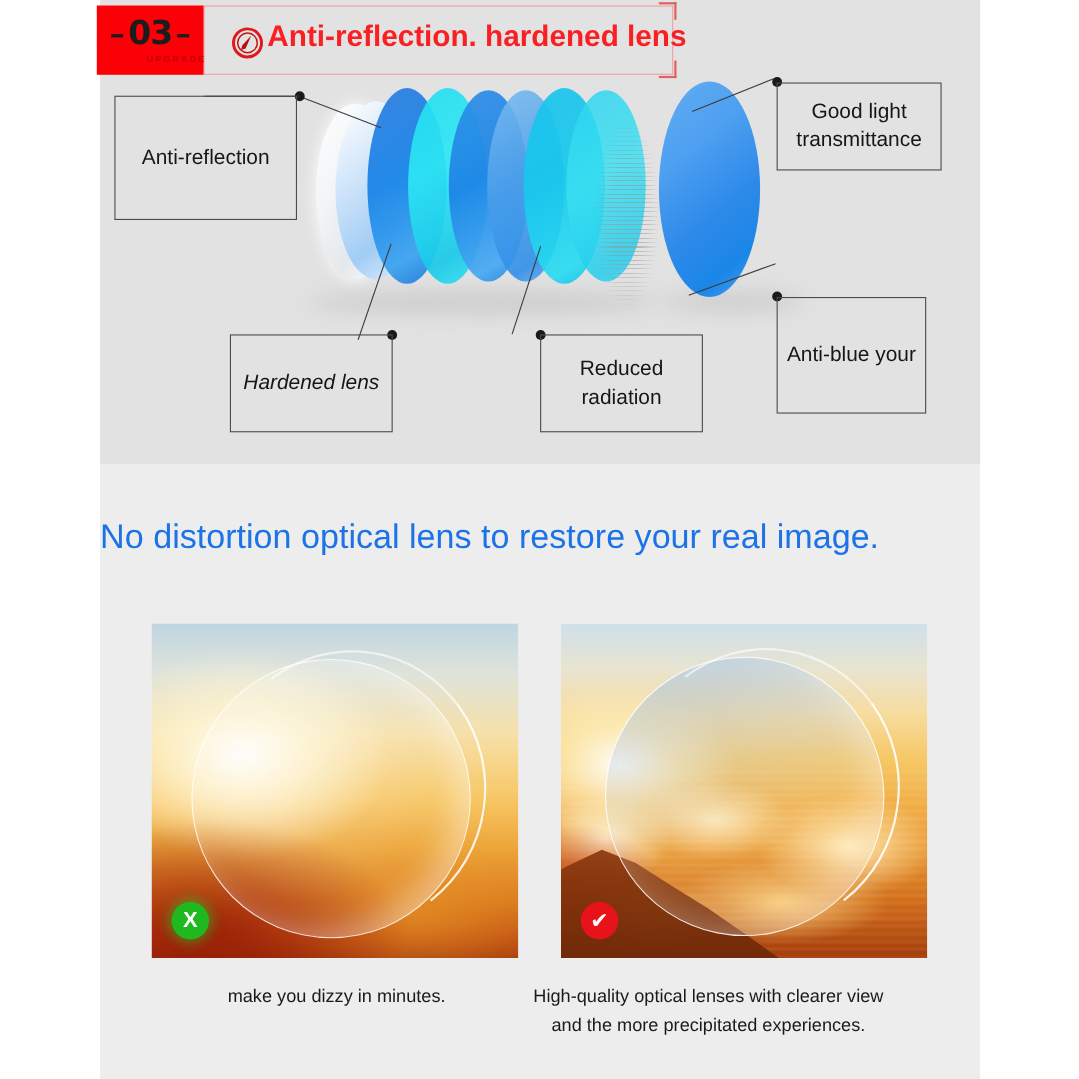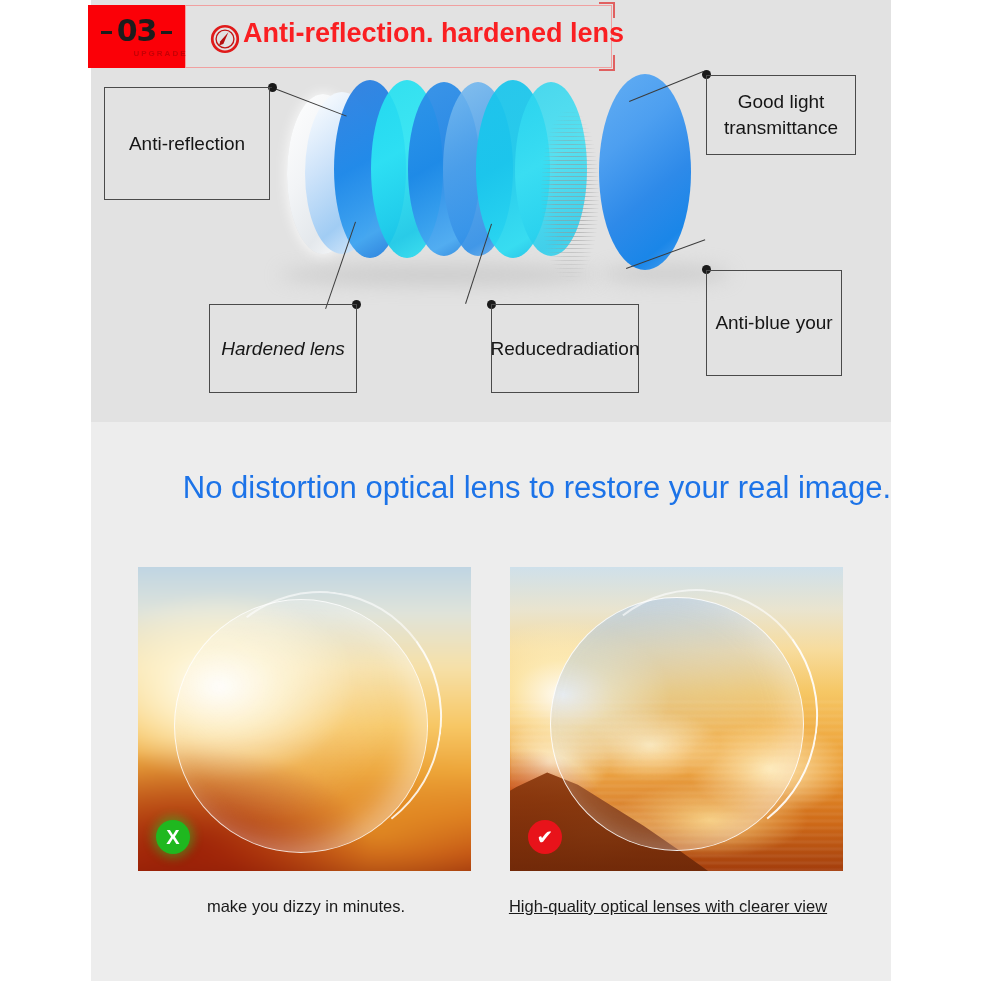--- a/index.html
+++ b/index.html
@@ -39,21 +39,21 @@
 
   
   .cbox{position:absolute;border:1.2px solid #4a4a4a;background:rgba(226,226,226,0);
         display:flex;align-items:center;justify-content:center;text-align:right;
         font-size:19px;color:#161616;line-height:1.35;box-sizing:border-box;}
   .cbox span{display:block;white-space:nowrap;}
   .lead{position:absolute;background:#3c3c3c;transform-origin:0 0;height:1.2px;}
   .dot{position:absolute;width:9px;height:9px;border-radius:50%;background:#1a1a1a;}
 
   
-  .headline{position:absolute;left:91px;top:470px;width:800px;text-align:right;
+  .headline{position:absolute;left:91px;top:470px;width:800px;text-align:left;
             font-size:31px;color:#1c73e8;font-weight:400;}
 
   
   .photo{position:absolute;top:567px;width:333px;height:304px;overflow:hidden;}
   .photo.left{left:138px;}
   .photo.right{left:510px;}
 
   .sky{position:absolute;inset:0;}
   
   .sky-left{background:
@@ -85,21 +85,21 @@
   
   .lensoverlay{position:absolute;border-radius:50%;}
   .badge{position:absolute;width:34px;height:34px;border-radius:50%;
          display:flex;align-items:center;justify-content:center;
          color:#fff;font-weight:800;font-size:20px;}
   .badge.green{background:#1fb81f;box-shadow:0 0 10px 4px rgba(40,200,40,.45);}
   .badge.red{background:#e8131a;}
 
   .caption{position:absolute;top:893px;width:352px;text-align:center;font-size:16.5px;color:#1a1a1a;line-height:1.6;}
   .caption.left{left:130px;}
-  .caption.right{left:492px;text-decoration:underline;}
+  .caption.right{left:468px;}
 </style>
 </head>
 <body>
 
 <div id="page">
 
   <div class="panel-top"></div>
   <div class="panel-bottom"></div>
 
   <div class="hdr-frame"></div>
@@ -160,21 +160,21 @@
   </div>
 
   <div class="lead" style="left:356px;top:222px;width:92px;transform:rotate(109deg);"></div>
   <div class="dot" style="left:352px;top:300px;"></div>
   <div class="cbox" style="left:209px;top:304px;width:148px;height:89px;font-style:italic;">
     <span>Hardened lens</span>
   </div>
 
   <div class="lead" style="left:492px;top:224px;width:84px;transform:rotate(108deg);"></div>
   <div class="dot" style="left:487px;top:300px;"></div>
-  <div class="cbox" style="left:491px;top:304px;width:148px;height:89px;">
+  <div class="cbox" style="left:491px;top:304px;width:148px;height:89px;flex-direction:column;">
     <span>Reduced</span>
     <span>radiation</span>
   </div>
 
   <div class="lead" style="left:626px;top:268px;width:84px;transform:rotate(-20deg);"></div>
   <div class="dot" style="left:702px;top:265px;"></div>
   <div class="cbox" style="left:706px;top:270px;width:136px;height:106px;">
     <span>Anti-blue your</span>
   </div>
 
@@ -211,15 +211,16 @@
     <div class="badge red" style="left:18px;top:253px;">
       <span>✔</span>
     </div>
   </div>
 
   <div class="caption left">
     <div>make you dizzy in minutes.</div>
   </div>
   <div class="caption right">
     <div>High-quality optical lenses with clearer view</div>
+    <div>and the more precipitated experiences.</div>
   </div>
 
 </div>
 
 </body></html>

